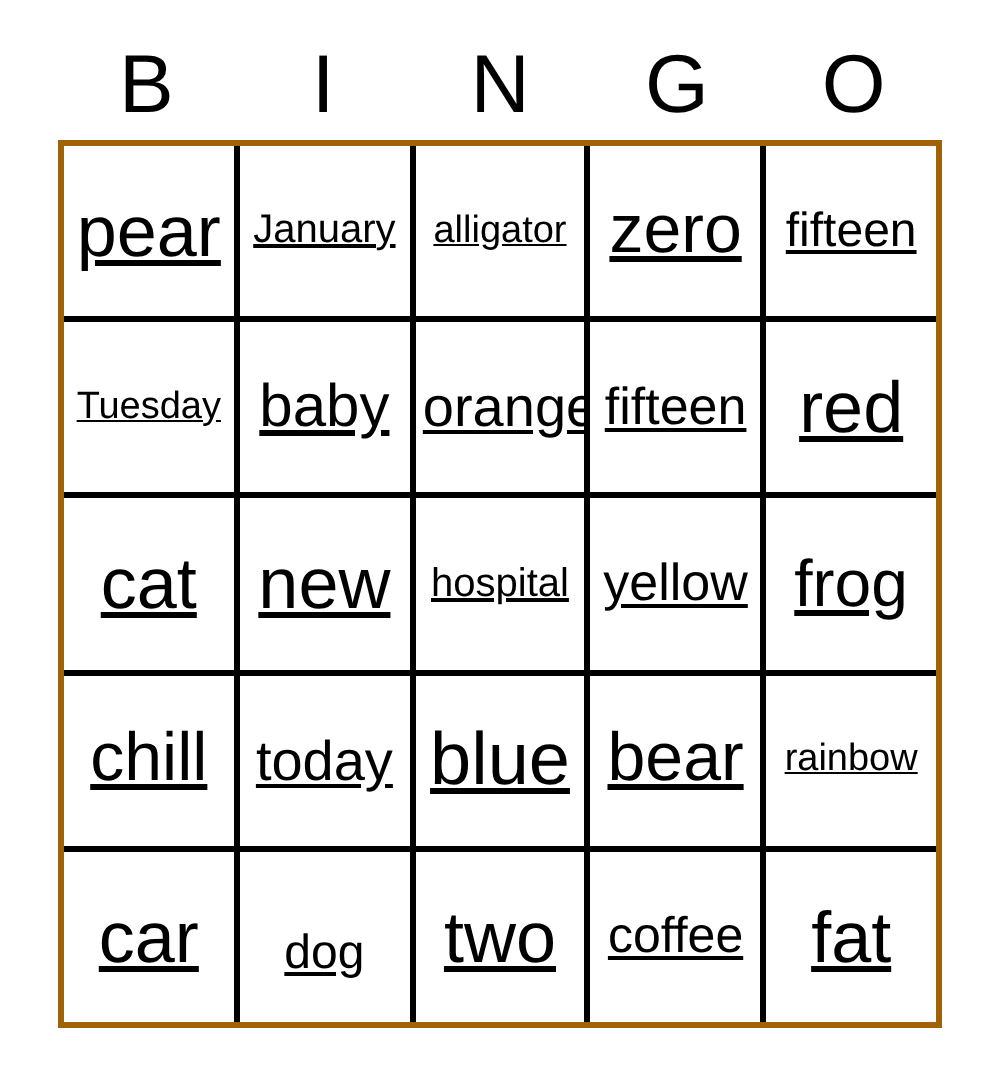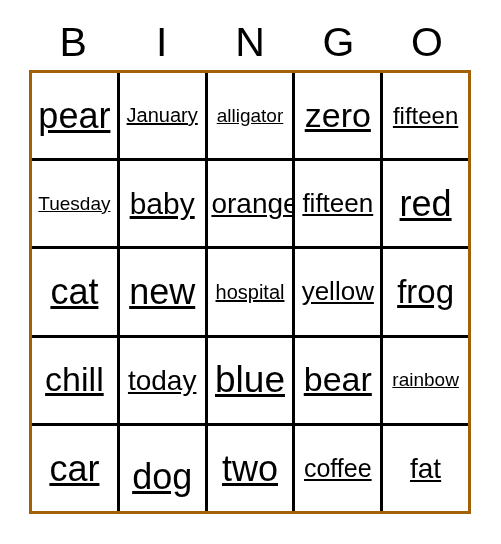--- a/index.html
+++ b/index.html
@@ -188,27 +188,27 @@
       <div class="bingo-cell">
         <span class="cell-text" style="font-size: 19px;">rainbow</span>
       </div>
     </div>
 
     <div class="bingo-row">
       <div class="bingo-cell">
         <span class="cell-text" style="font-size: 36px;">car</span>
       </div>
       <div class="bingo-cell">
-        <span class="cell-text" style="font-size: 36px; margin-top: 16px;">dog</span>
+        <span class="cell-text" style="font-size: 24px; margin-top: 16px;">dog</span>
       </div>
       <div class="bingo-cell">
         <span class="cell-text" style="font-size: 36px;">two</span>
       </div>
       <div class="bingo-cell">
         <span class="cell-text" style="font-size: 25px;">coffee</span>
       </div>
       <div class="bingo-cell">
-        <span class="cell-text" style="font-size: 28px;">fat</span>
+        <span class="cell-text" style="font-size: 36px;">fat</span>
       </div>
     </div>
 
   </div>
 </div>
 
 </body></html>

